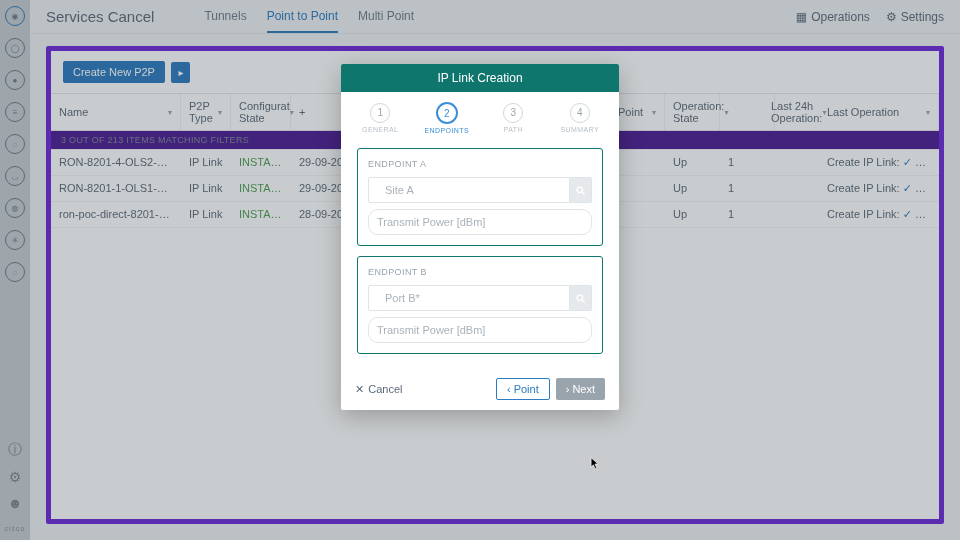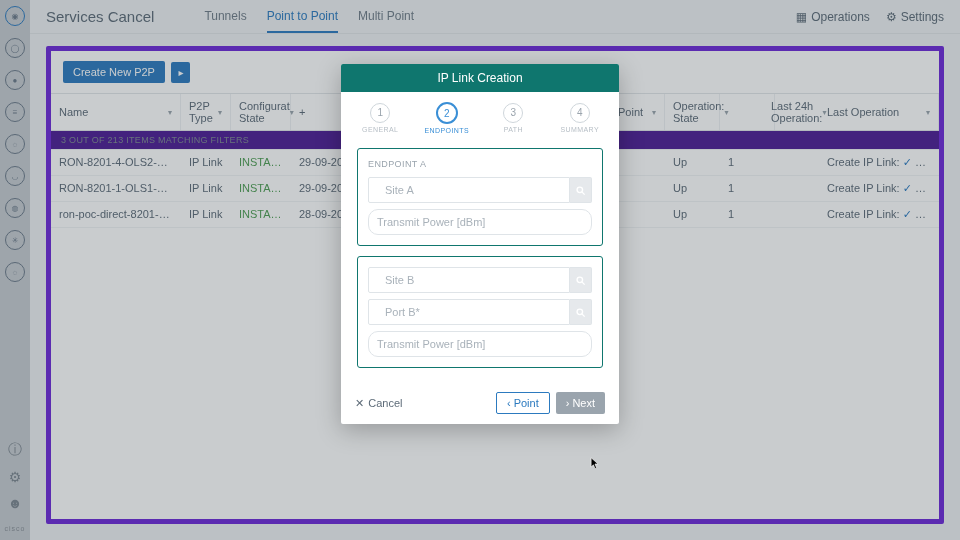--- a/index.html
+++ b/index.html
@@ -281,29 +281,21 @@
             <svg viewBox="0 0 16 16" fill="none" stroke="#fff" stroke-width="2">
                 <circle cx="7" cy="7" r="4"></circle>
                 <line x1="10" y1="10" x2="14" y2="14"></line>
               </svg>
           </div>
         </div>
         <input class="field-full" placeholder="Transmit Power [dBm]" style="">
       </div>
 
       <div class="endpoint-box">
-        <div class="field-row">
-          <input class="field-input" placeholder="Site B" style="">
-          <div class="field-search">
-            <svg viewBox="0 0 16 16" fill="none" stroke="#fff" stroke-width="2">
-                <circle cx="7" cy="7" r="4"></circle>
-                <line x1="10" y1="10" x2="14" y2="14"></line>
-              </svg>
-          </div>
-        </div>
+        <div class="endpoint-title">ENDPOINT B</div>
         <div class="field-row">
           <input class="field-input" placeholder="Port B*" style="">
           <div class="field-search">
             <svg viewBox="0 0 16 16" fill="none" stroke="#fff" stroke-width="2">
                 <circle cx="7" cy="7" r="4"></circle>
                 <line x1="10" y1="10" x2="14" y2="14"></line>
               </svg>
           </div>
         </div>
         <input class="field-full" placeholder="Transmit Power [dBm]" style="">

